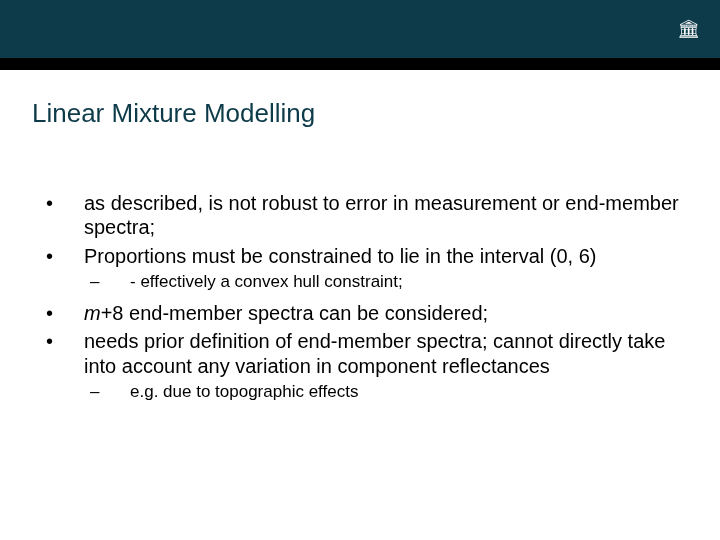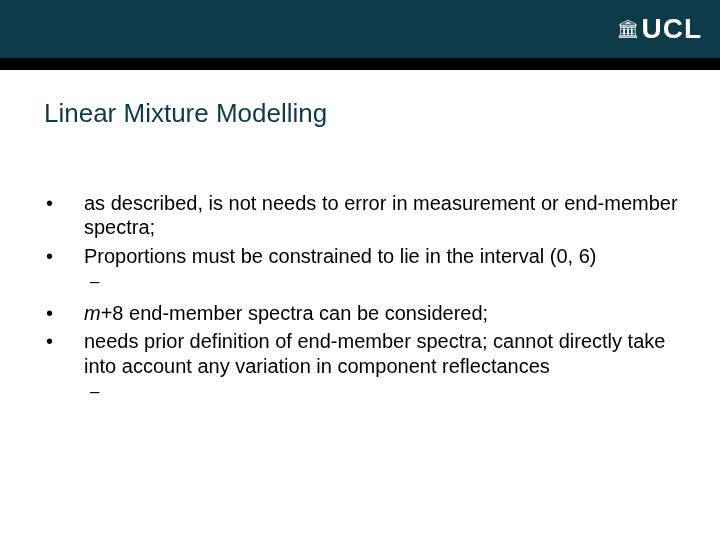--- a/index.html
+++ b/index.html
@@ -40,21 +40,21 @@
   }
   .black-strip {
     width: 100%;
     height: 12px;
     background: #000000;
   }
   .title {
     color: #0d3b49;
     font-size: 26px;
     font-weight: 400;
-    margin: 28px 0 0 44px;
+    margin: 28px 0 0 32px;
   }
   .content {
     margin: 62px 40px 0 40px;
     font-size: 20px;
     color: #000000;
     line-height: 1.22;
   }
   .bullet-row {
     display: flex;
     margin-bottom: 4px;
@@ -87,50 +87,51 @@
   .italic {
     font-style: italic;
   }
 </style>
 </head>
 <body>
 
 <div class="header-bar">
   <div class="logo">
     <span class="logo-dome">🏛</span>
-    <span class="logo-text">UCL</span>
   </div>
 </div>
 <div class="black-strip"></div>
 
 <div class="title">Linear Mixture Modelling</div>
 
 <div class="content">
 
   <div class="bullet-row">
     <div class="bullet-mark">•</div>
-    <div class="bullet-text">as described, is not needs to error in measurement or end-member spectra;</div>
+    <div class="bullet-text">as described, is not robust to error in measurement or end-member spectra;</div>
   </div>
 
   <div class="bullet-row">
     <div class="bullet-mark">•</div>
     <div class="bullet-text">Proportions must be constrained to lie in the interval (0, 6)</div>
   </div>
   <div class="sub-row">
     <div class="sub-mark">–</div>
+    <div class="sub-text">- effectively a convex hull constraint;</div>
   </div>
 
   <div class="bullet-row">
     <div class="bullet-mark">•</div>
     <div class="bullet-text">
       <span class="italic">m</span><span>+8 end-member spectra can be considered;</span>
     </div>
   </div>
 
   <div class="bullet-row">
     <div class="bullet-mark">•</div>
     <div class="bullet-text">needs prior definition of end-member spectra; cannot directly take into account any variation in component reflectances</div>
   </div>
   <div class="sub-row">
     <div class="sub-mark">–</div>
+    <div class="sub-text">e.g. due to topographic effects</div>
   </div>
 
 </div>
 
 </body></html>

